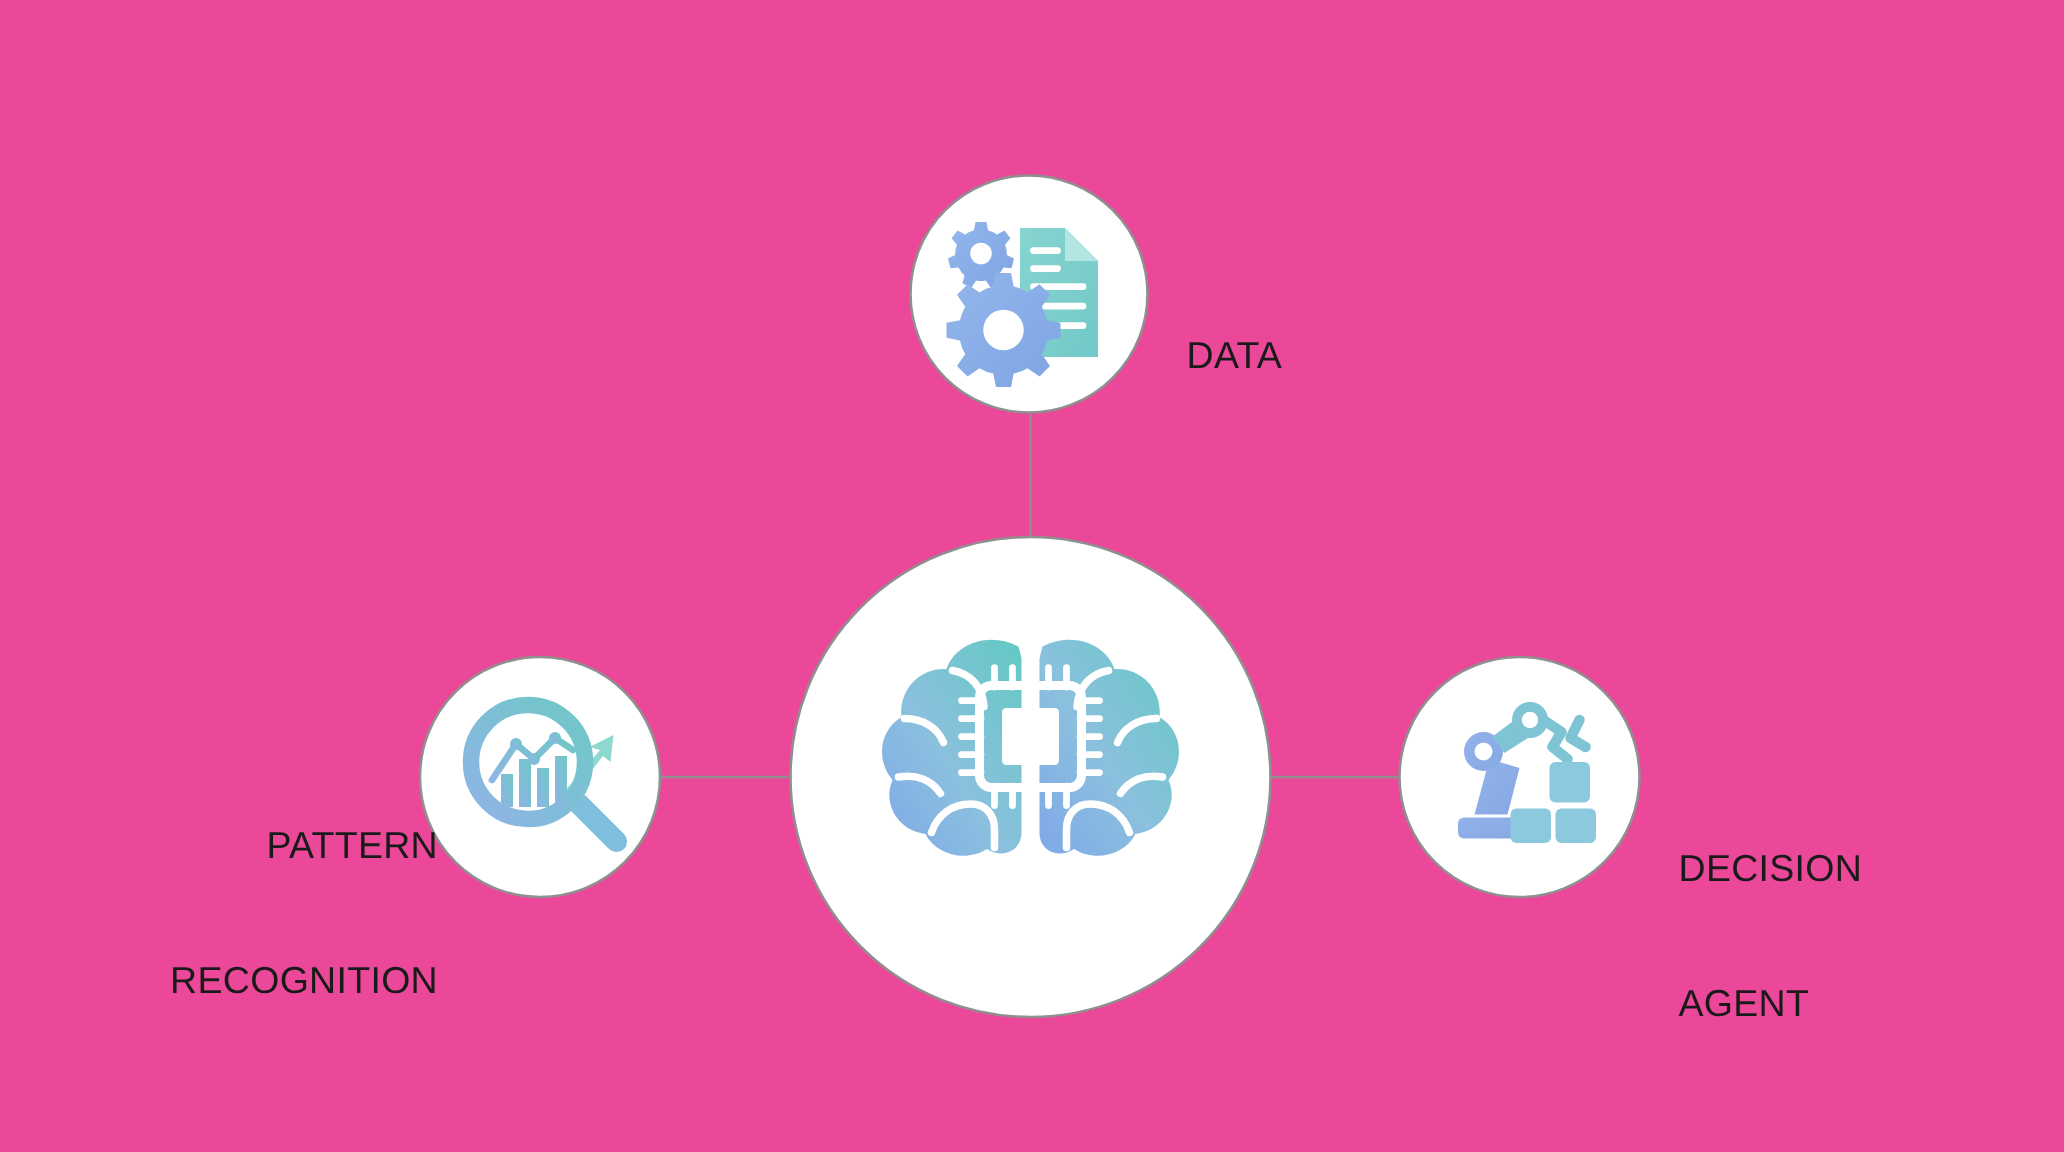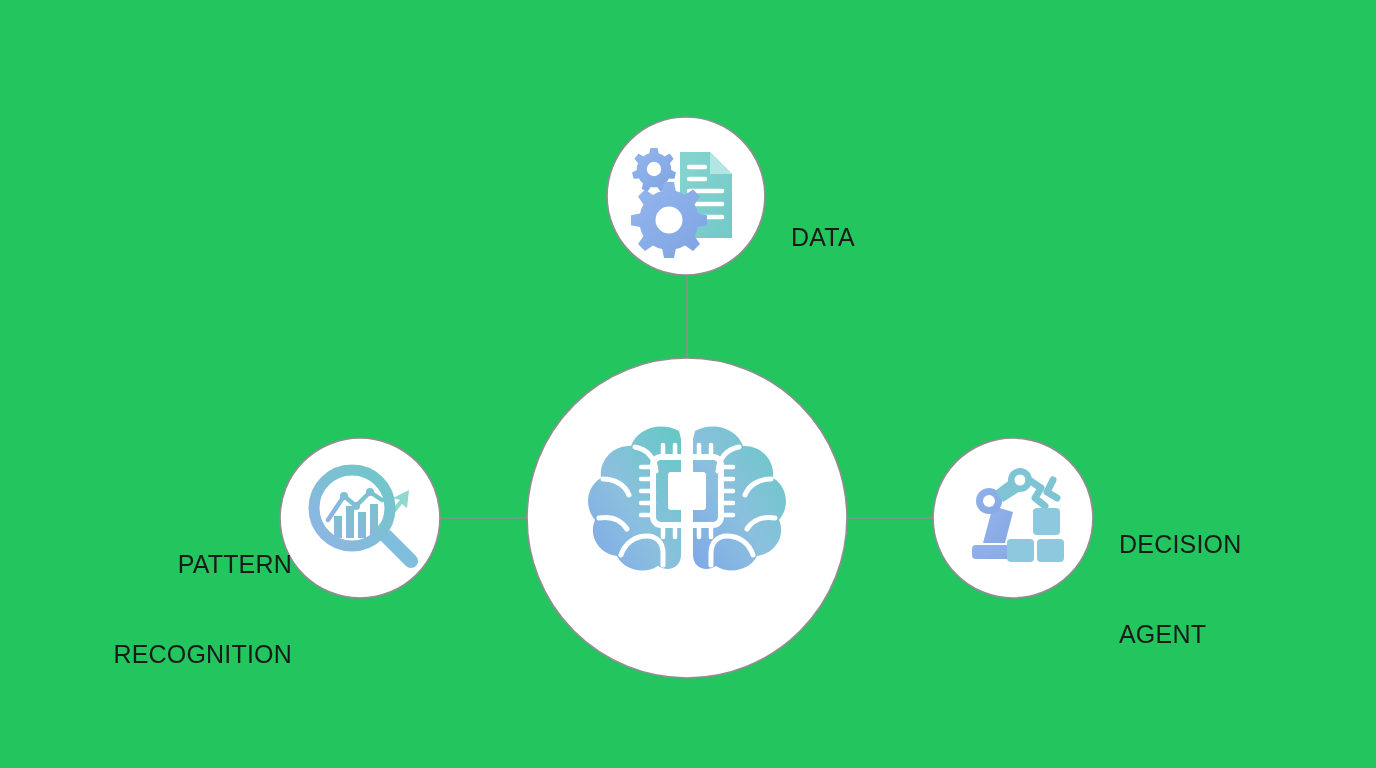--- a/index.html
+++ b/index.html
@@ -7,21 +7,21 @@
     padding: 0;
     background: #ffffff;
   }
   body {
     font-family: "Liberation Sans", sans-serif;
   }
   #stage {
     position: relative;
     width: 1376px;
     height: 768px;
-    background: #22c55e;
+    background: #ec4899;
     overflow: hidden;
   }
   #diagram-svg {
     position: absolute;
     left: 0;
     top: 0;
     width: 1376px;
     height: 768px;
   }
   .label {
@@ -44,21 +44,21 @@
     top: 162px;
     text-align: left;
   }
   #label-pattern-recognition {
     right: 1084px;
     top: 489px;
     text-align: right;
   }
   #label-decision-making {
     left: 1119px;
-    top: 469px;
+    top: 504px;
     text-align: left;
   }
   #center-title {
     position: absolute;
     left: 527px;
     top: 576px;
     width: 320px;
     text-align: center;
     color: #141414;
     font-size: 31px;

